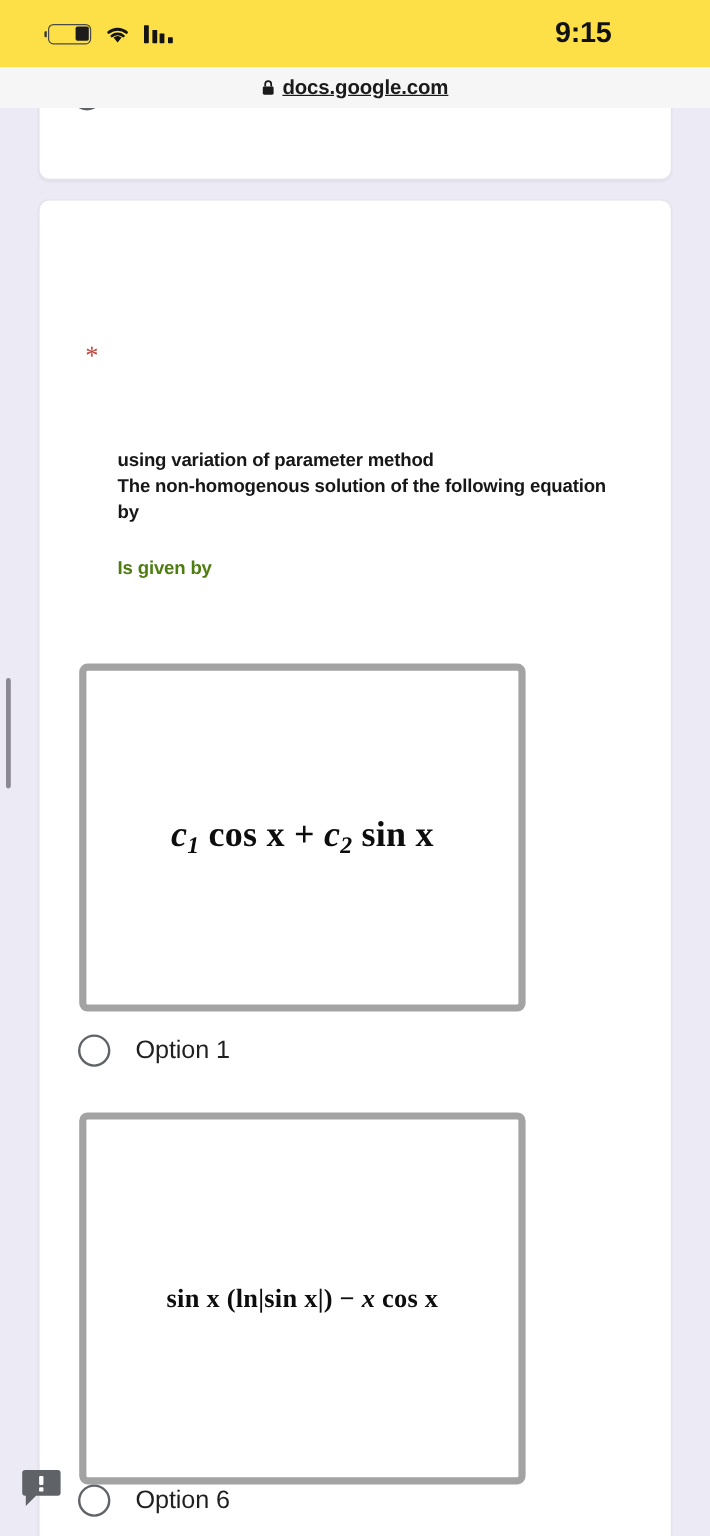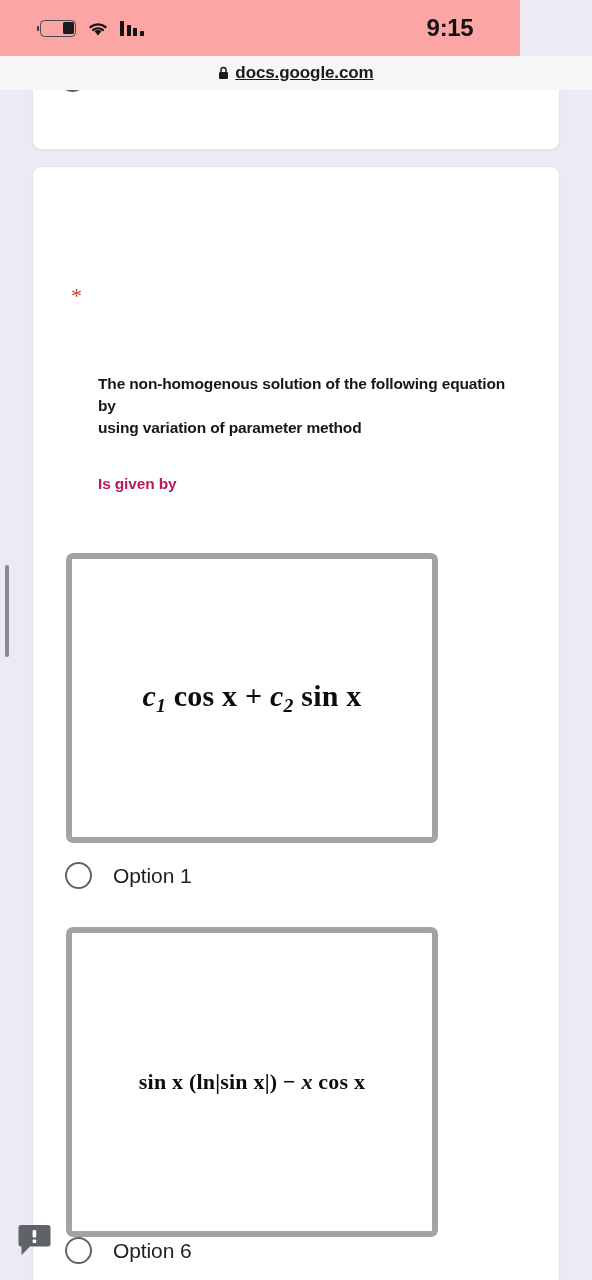--- a/index.html
+++ b/index.html
@@ -17,23 +17,23 @@
     width: 592px;
     height: 1280px;
     background: #eceaf5;
     overflow: hidden;
   }
 
   
   .status-bar {
     position: absolute;
     top: 0; left: 0;
-    width: 520px;
+    width: 592px;
     height: 56px;
-    background: #fca5a5;
+    background: #fde047;
     display: flex;
     align-items: center;
     z-index: 40;
   }
   .status-left {
     display: flex;
     align-items: center;
     gap: 11px;
     margin-left: 40px;
   }
@@ -190,24 +190,24 @@
   .q-eq {
     margin-top: 22px;
     text-align: center;
     font-family: "Liberation Serif", serif;
     font-size: 19px;
     color: #17171a;
     padding-right: 28px;
   }
   .q-eq i { font-style: italic; }
   .q-given {
-    margin-top: 36px;
+    margin-top: 26px;
     font-size: 15.5px;
     font-weight: 700;
-    color: #be185d;
+    color: #4d7c0f;
     letter-spacing: -0.15px;
   }
 
   
   .img-box {
     position: absolute;
     left: 33px;
     width: 372px;
     background: #ffffff;
     border: 6px solid #a3a3a3;
@@ -312,22 +312,22 @@
         <div class="radio"></div>
         <span class="option-label">Option 4</span>
       </div>
     </div>
 
     <div class="card card-main">
 
       <div class="required-star">*</div>
 
       <div class="q-body">
+        <div class="q-line">using variation of parameter method</div>
         <div class="q-line">The non-homogenous solution of the following equation by</div>
-        <div class="q-line">using variation of parameter method</div>
 
 
         <div class="q-given">Is given by</div>
       </div>
 
       <div class="img-box" id="img-box-1">
         <div class="formula" id="formula-1">
           <i>c</i><sub>1</sub>
           <span>cos x</span>
           <span>+</span>

